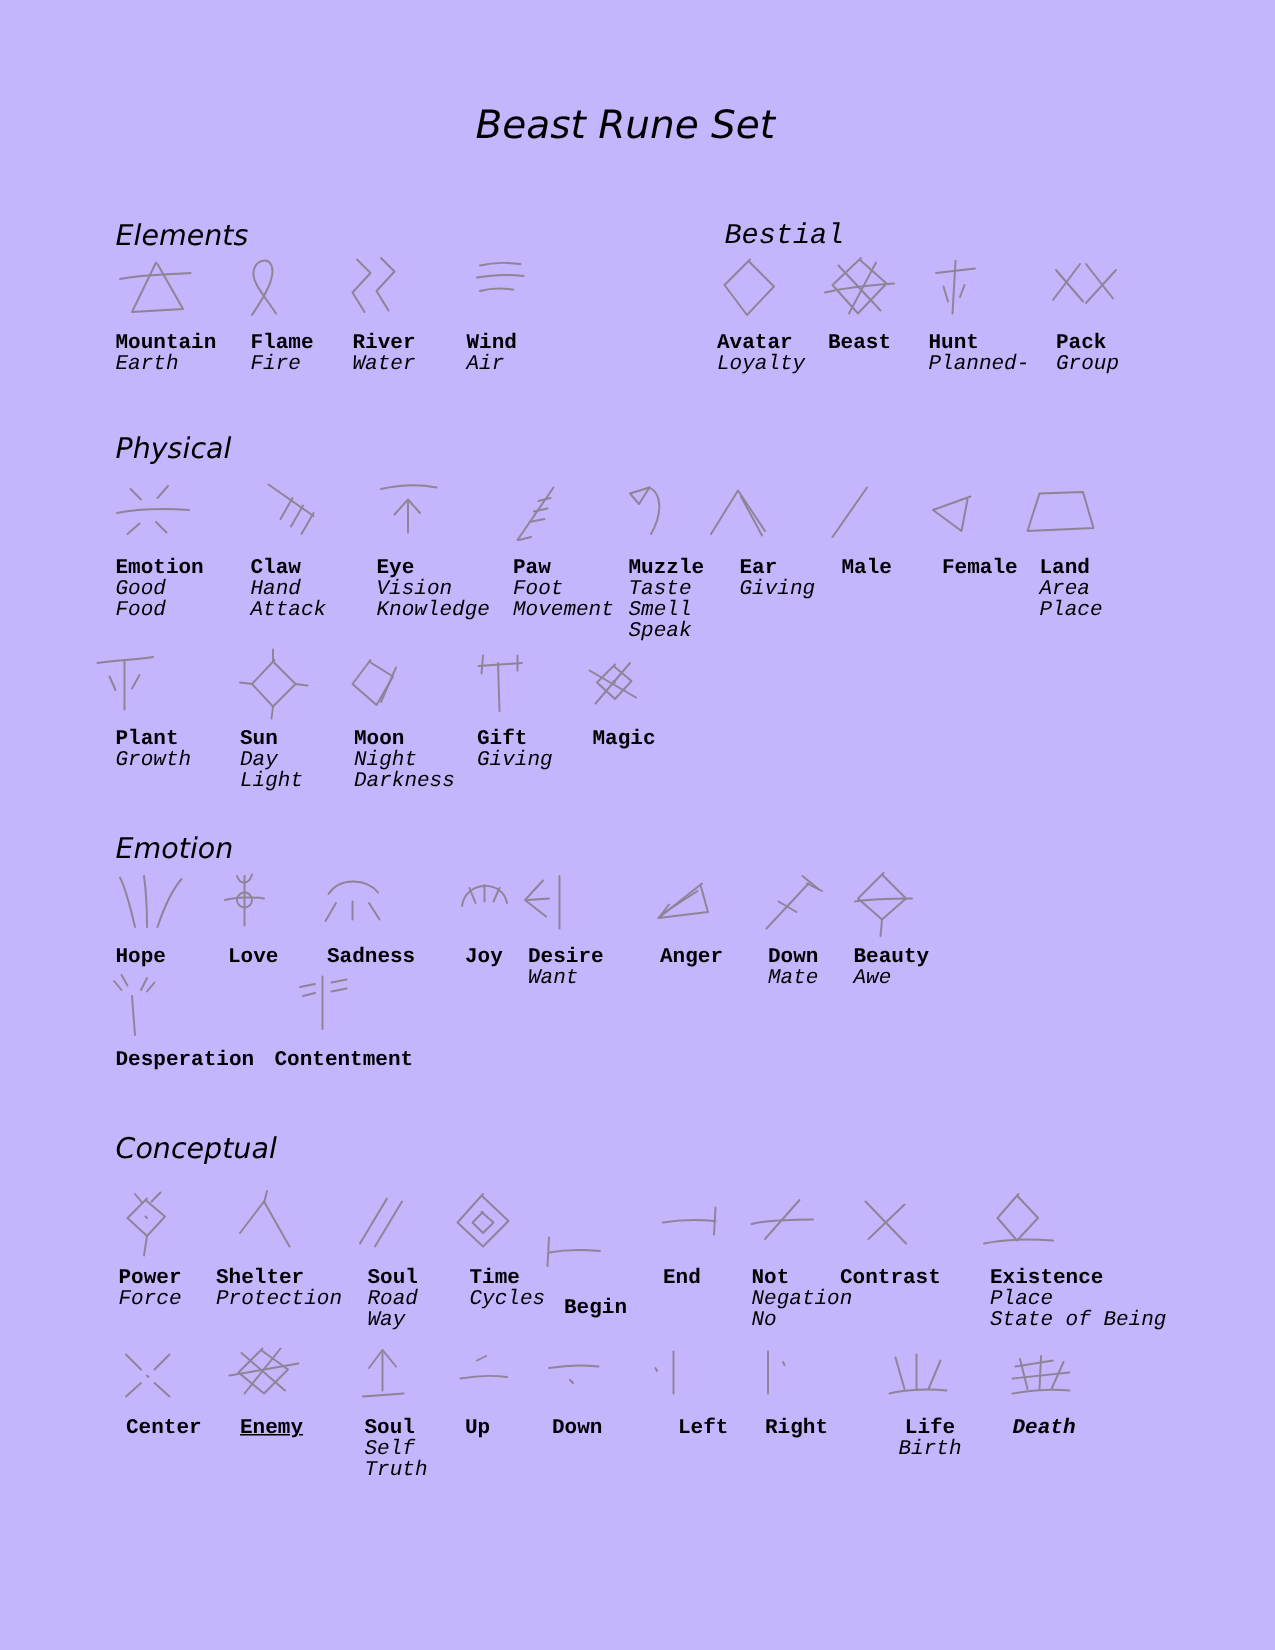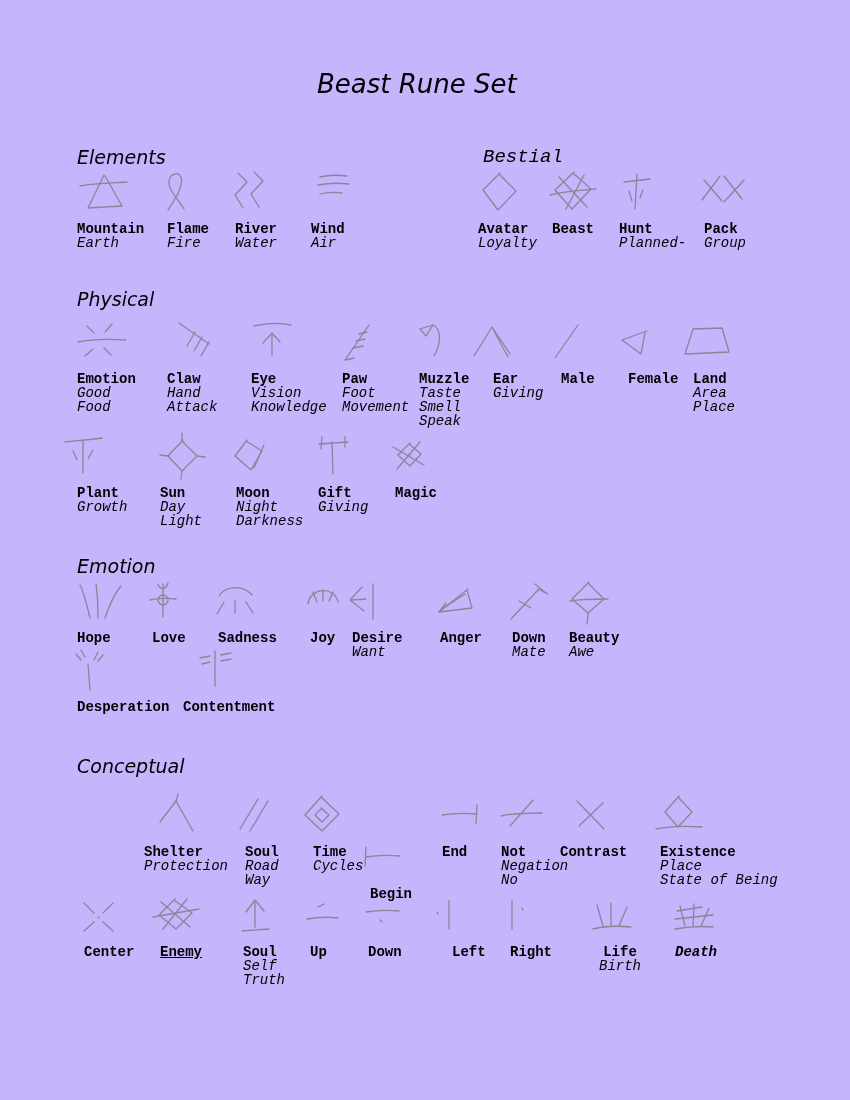--- a/index.html
+++ b/index.html
@@ -382,20 +382,33 @@
           <path d="M26 5 L26 40" fill="none" stroke="#8d8496" stroke-width="1.3" stroke-linecap="round" stroke-linejoin="round"></path>
           <path d="M11 12 L21 10" fill="none" stroke="#8d8496" stroke-width="1.3" stroke-linecap="round" stroke-linejoin="round"></path>
           <path d="M13 18 L21 16" fill="none" stroke="#8d8496" stroke-width="1.3" stroke-linecap="round" stroke-linejoin="round"></path>
           <path d="M32 9 L42 7" fill="none" stroke="#8d8496" stroke-width="1.3" stroke-linecap="round" stroke-linejoin="round"></path>
           <path d="M32 15 L42 13" fill="none" stroke="#8d8496" stroke-width="1.3" stroke-linecap="round" stroke-linejoin="round"></path>
         </svg>
       </div>
       <div class="rune-name">Contentment</div>
     </div>
     <div class="section-heading" style="left: 77px; top: 755px;">Conceptual</div>
+    <div class="rune-cell" style="left: 79px; top: 787px;">
+      <div class="rune-glyph-box">
+        <svg viewBox="0 0 54 48" width="54" height="48" style="left: -7px;">
+          <path d="M25 9 L38 20 L26 33 L13 21 L26 8" fill="none" stroke="#8d8496" stroke-width="1.3" stroke-linecap="round" stroke-linejoin="round"></path>
+          <path d="M18 5 L23 11" fill="none" stroke="#8d8496" stroke-width="1.3" stroke-linecap="round" stroke-linejoin="round"></path>
+          <path d="M35 4 L29 10" fill="none" stroke="#8d8496" stroke-width="1.3" stroke-linecap="round" stroke-linejoin="round"></path>
+          <path d="M26 33 L24 46" fill="none" stroke="#8d8496" stroke-width="1.3" stroke-linecap="round" stroke-linejoin="round"></path>
+          <path d="M25 20 L26 21" fill="none" stroke="#8d8496" stroke-width="1.3" stroke-linecap="round" stroke-linejoin="round"></path>
+        </svg>
+      </div>
+      <div class="rune-name">Power</div>
+      <div class="rune-meaning">Force</div>
+    </div>
     <div class="rune-cell" style="left: 144px; top: 787px;">
       <div class="rune-glyph-box">
         <svg viewBox="0 0 54 48" width="54" height="48" style="left: 6px;">
           <path d="M28 3 L26 11" fill="none" stroke="#8d8496" stroke-width="1.3" stroke-linecap="round" stroke-linejoin="round"></path>
           <path d="M26 10 L10 31" fill="none" stroke="#8d8496" stroke-width="1.3" stroke-linecap="round" stroke-linejoin="round"></path>
           <path d="M26 10 L43 40" fill="none" stroke="#8d8496" stroke-width="1.3" stroke-linecap="round" stroke-linejoin="round"></path>
         </svg>
       </div>
       <div class="rune-name">Shelter</div>
       <div class="rune-meaning">Protection</div>
@@ -414,21 +427,21 @@
     <div class="rune-cell" style="left: 313px; top: 787px;">
       <div class="rune-glyph-box">
         <svg viewBox="0 0 54 48" width="54" height="48" style="left: -18px;">
           <path d="M26 6 L44 23 L27 40 L10 24 L27 5" fill="none" stroke="#8d8496" stroke-width="1.3" stroke-linecap="round" stroke-linejoin="round"></path>
           <path d="M26 17 L34 24 L27 31 L20 24 L27 17" fill="none" stroke="#8d8496" stroke-width="1.3" stroke-linecap="round" stroke-linejoin="round"></path>
         </svg>
       </div>
       <div class="rune-name">Time</div>
       <div class="rune-meaning">Cycles</div>
     </div>
-    <div class="rune-cell" style="left: 370px; top: 829px;">
+    <div class="rune-cell" style="left: 370px; top: 807px; text-align: center;">
       <div class="rune-glyph-box">
         <svg viewBox="0 0 54 48" width="54" height="48" style="left: -15px;">
           <path d="M11 24 C22 22 34 22 45 23" fill="none" stroke="#8d8496" stroke-width="1.3" stroke-linecap="round" stroke-linejoin="round"></path>
           <path d="M11 14 L10 33" fill="none" stroke="#8d8496" stroke-width="1.3" stroke-linecap="round" stroke-linejoin="round"></path>
         </svg>
       </div>
       <div class="rune-name">Begin</div>
     </div>
     <div class="rune-cell" style="left: 442px; top: 787px;">
       <div class="rune-glyph-box">

